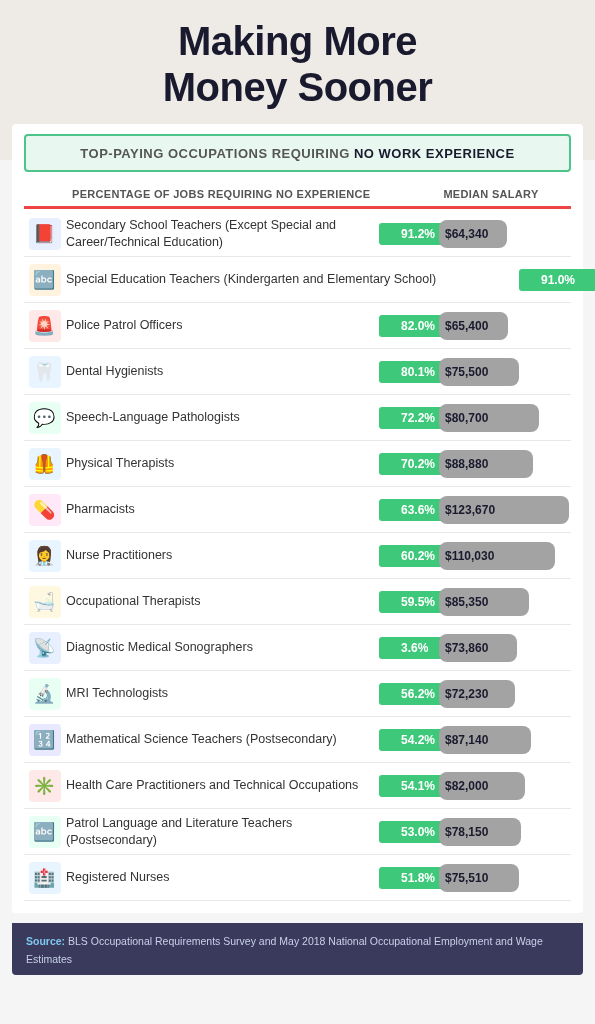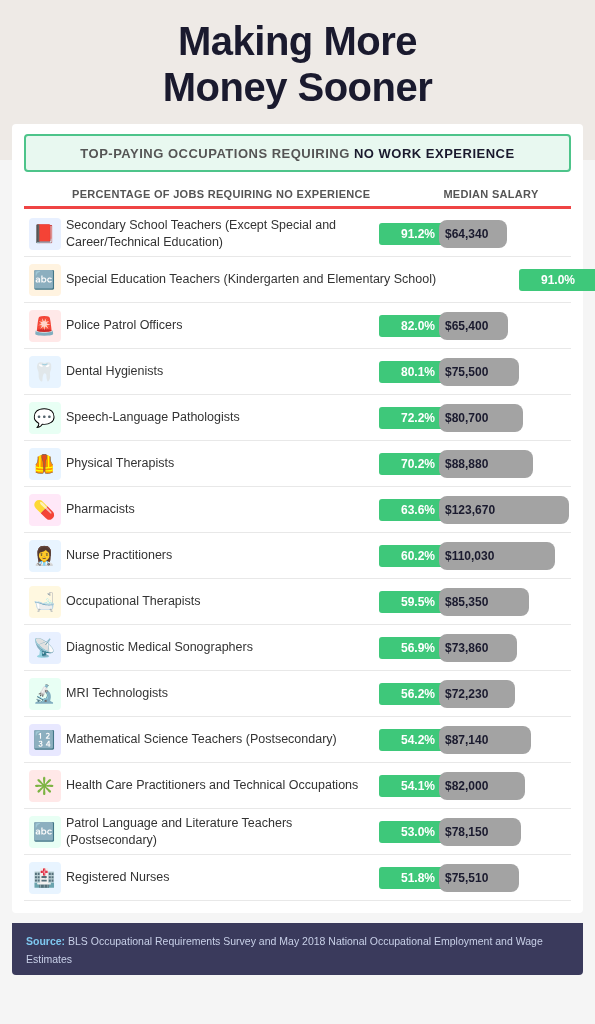--- a/index.html
+++ b/index.html
@@ -260,21 +260,21 @@
       <div class="data-row">
     <div class="icon-cell">
       <div class="icon-box" style="background:#e8fff4">💬</div>
     </div>
     <div class="job-name-cell">Speech-Language Pathologists</div>
     <div class="pct-cell">
       <span class="pct-badge">72.2%</span>
     </div>
     <div class="salary-cell">
       <div class="salary-bar-wrap">
-        <div class="salary-bar" style="width:84px">
+        <div class="salary-bar" style="width:100px">
           <span class="salary-text">$80,700</span>
         </div>
       </div>
     </div>
   </div>
       <div class="data-row">
     <div class="icon-cell">
       <div class="icon-box" style="background:#e8f4ff">🦺</div>
     </div>
     <div class="job-name-cell">Physical Therapists</div>
@@ -336,21 +336,21 @@
         </div>
       </div>
     </div>
   </div>
       <div class="data-row">
     <div class="icon-cell">
       <div class="icon-box" style="background:#e8f0ff">📡</div>
     </div>
     <div class="job-name-cell">Diagnostic Medical Sonographers</div>
     <div class="pct-cell">
-      <span class="pct-badge">56.9%</span>
+      <span class="pct-badge">3.6%</span>
     </div>
     <div class="salary-cell">
       <div class="salary-bar-wrap">
         <div class="salary-bar" style="width:78px">
           <span class="salary-text">$73,860</span>
         </div>
       </div>
     </div>
   </div>
       <div class="data-row">

